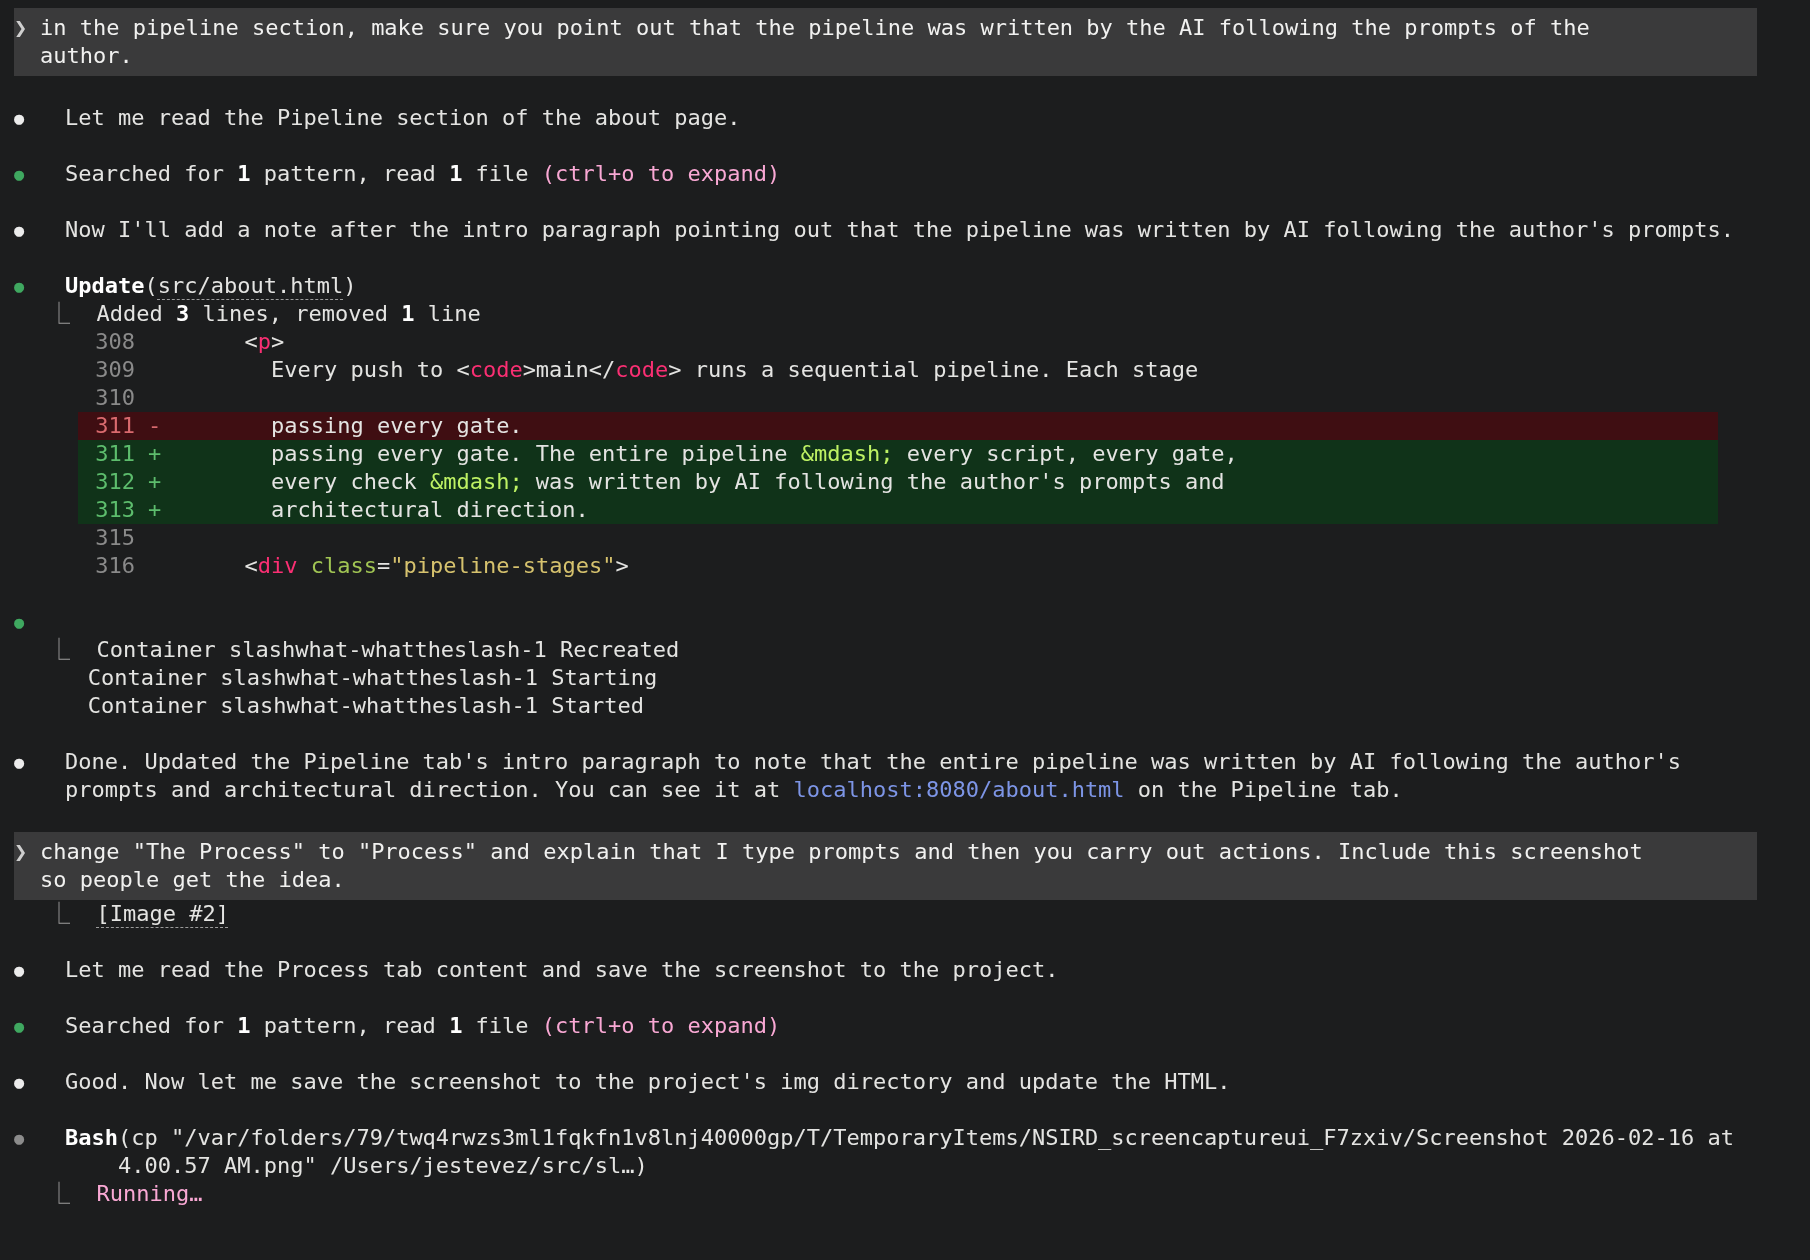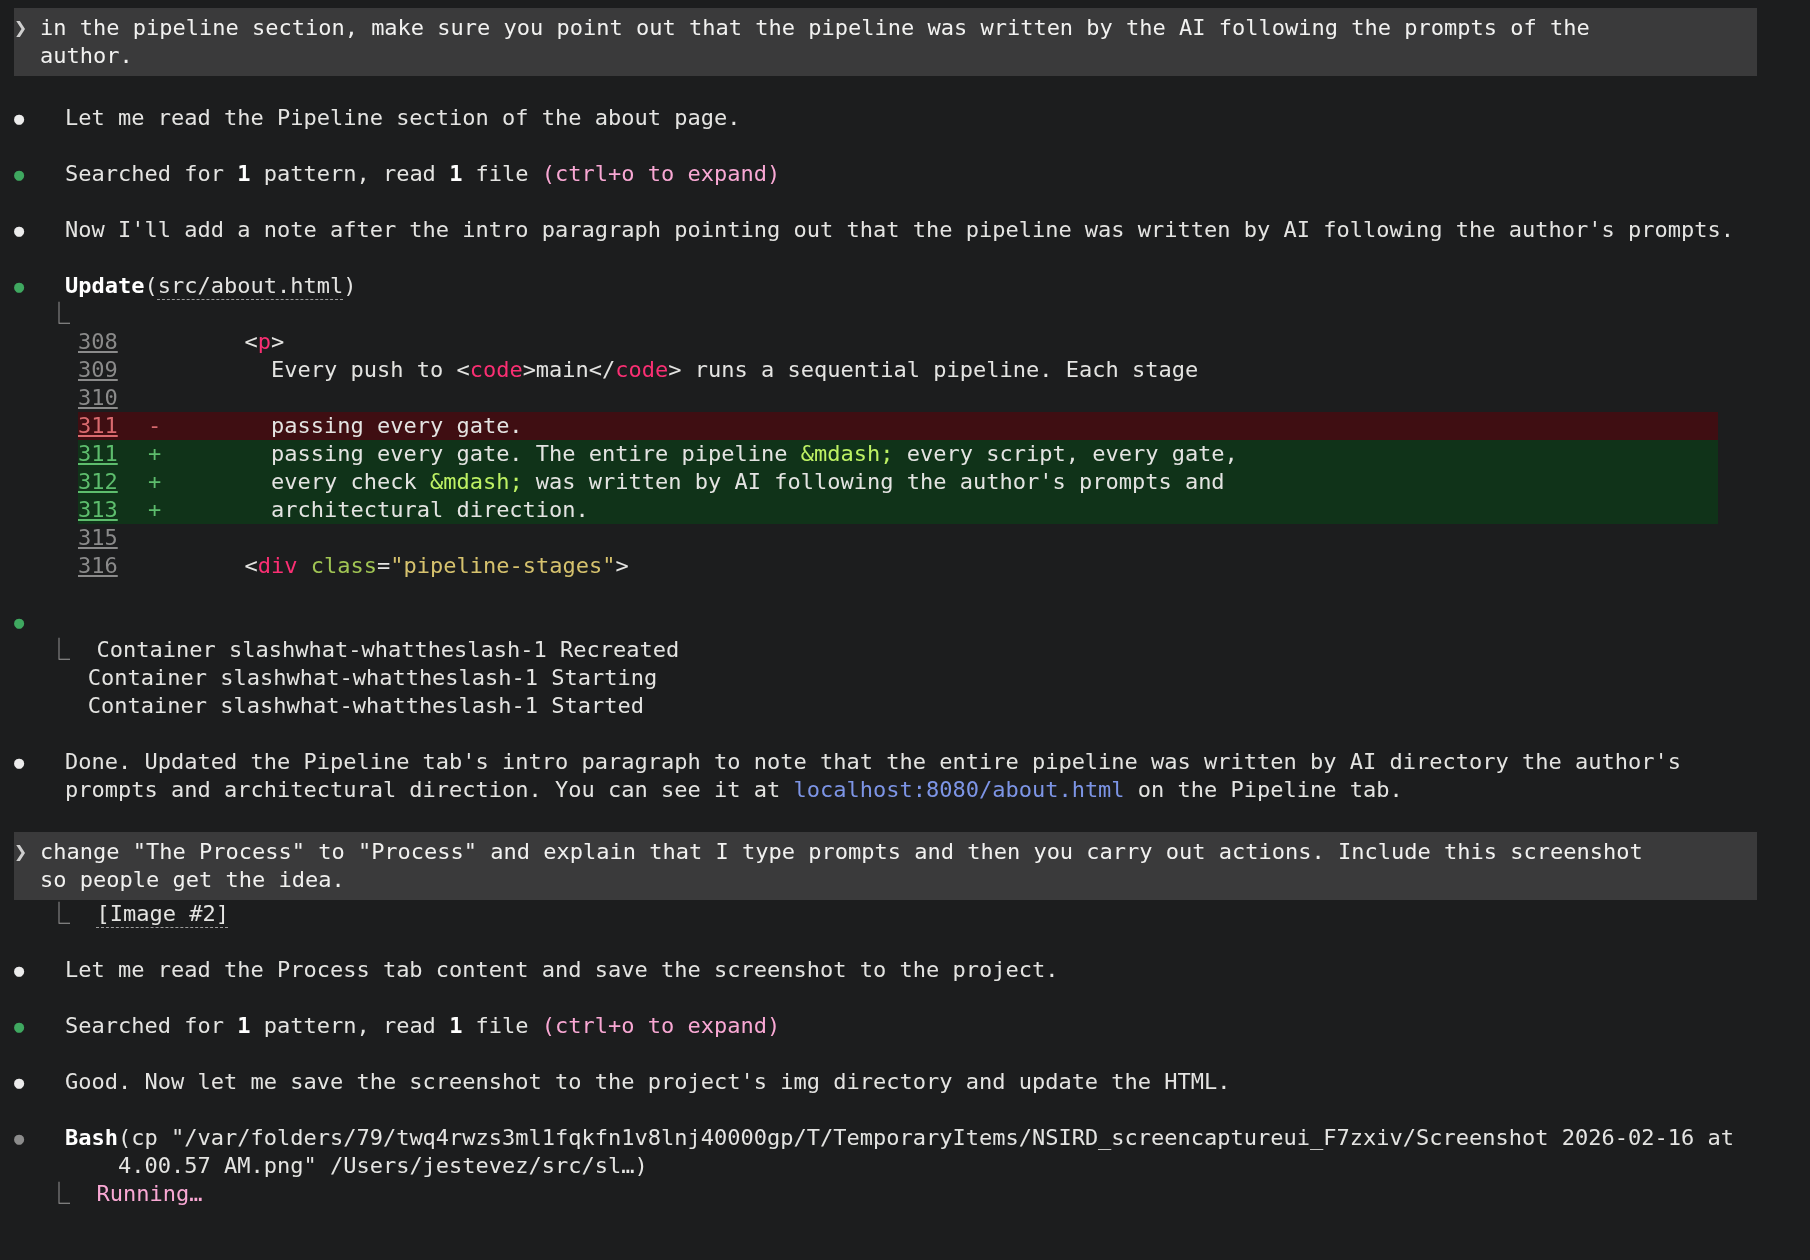--- a/index.html
+++ b/index.html
@@ -31,21 +31,21 @@
   .prompt .marker { width:26px; flex:0 0 26px; color:#cfcfcf; }
   .prompt .plines { color:#f1f1f0; white-space:pre-wrap; }
 
   
   .branchrow { display:flex; margin-left:34px; white-space:pre; }
   .branch-glyph { color:#9b9b9b; }
 
   
   .diff { margin-left:64px; width:1640px; }
   .drow { display:flex; white-space:pre; height:28px; }
-  .drow .num { width:57px; flex:0 0 57px; color:#8a8a8a;text-decoration:underline; }
+  .drow .num { width:57px; flex:0 0 57px; text-align:right; color:#8a8a8a; }
   .drow .mark { width:30px; flex:0 0 30px; padding-left:13px; }
   .drow .code { white-space:pre; }
   .drow.del { background:#3f0e12; }
   .drow.del .num, .drow.del .mark { color:#d96a6e; }
   .drow.add { background:#103319; }
   .drow.add .num, .drow.add .mark { color:#5dbd6d; }
 
   
   .sg-b   { font-weight:bold; color:#ffffff; }
   .sg-dim { color:#f9a8d4; }
@@ -89,20 +89,21 @@
 </div>
 
 <div class="gap"></div>
 
 <div class="row">
   <span class="gutter bullet green">●</span>
   <div class="text"><span class="sg-b">Update</span><span>(</span><span class="sg-und">src/about.html</span><span>)</span></div>
 </div>
 <div class="branchrow">
   <span class="branch-glyph">⎿</span><span>  </span>
+  <div><span>Added </span><span class="sg-b">3</span><span> lines, removed </span><span class="sg-b">1</span><span> line</span></div>
 </div>
 
 <div class="diff">
   <div class="drow ctx"><span class="num">308</span><span class="mark"></span><span class="code"><span>      &lt;</span><span class="sg-tag">p</span><span>&gt;</span></span></div>
   <div class="drow ctx"><span class="num">309</span><span class="mark"></span><span class="code"><span>        Every push to &lt;</span><span class="sg-tag">code</span><span>&gt;main&lt;/</span><span class="sg-tag">code</span><span>&gt; runs a sequential pipeline. Each stage</span></span></div>
   <div class="drow ctx"><span class="num">310</span><span class="mark"></span></div>
   <div class="drow del"><span class="num">311</span><span class="mark">-</span><span class="code"><span>        passing every gate.</span></span></div>
   <div class="drow add"><span class="num">311</span><span class="mark">+</span><span class="code"><span>        passing every gate. The entire pipeline </span><span class="sg-pur">&amp;mdash;</span><span> every script, every gate,</span></span></div>
   <div class="drow add"><span class="num">312</span><span class="mark">+</span><span class="code"><span>        every check </span><span class="sg-pur">&amp;mdash;</span><span> was written by AI following the author's prompts and</span></span></div>
   <div class="drow add"><span class="num">313</span><span class="mark">+</span><span class="code"><span>        architectural direction.</span></span></div>
@@ -125,21 +126,21 @@
 </div>
 <div class="branchrow">
   <span>   </span>
   <div>Container slashwhat-whattheslash-1 Started</div>
 </div>
 
 <div class="gap"></div>
 
 <div class="row">
   <span class="gutter bullet white">●</span>
-  <div class="text indent-wrap"><span>Done. Updated the Pipeline tab's intro paragraph to note that the entire pipeline was written by AI directory the author's
+  <div class="text indent-wrap"><span>Done. Updated the Pipeline tab's intro paragraph to note that the entire pipeline was written by AI following the author's
 prompts and architectural direction. You can see it at </span><span class="sg-lnk">localhost:8080/about.html</span><span> on the Pipeline tab.</span></div>
 </div>
 
 <div class="gap"></div>
 
 <div class="prompt">
   <span class="marker">❯</span>
   <div class="plines">change "The Process" to "Process" and explain that I type prompts and then you carry out actions. Include this screenshot
 so people get the idea.</div>
 </div>

